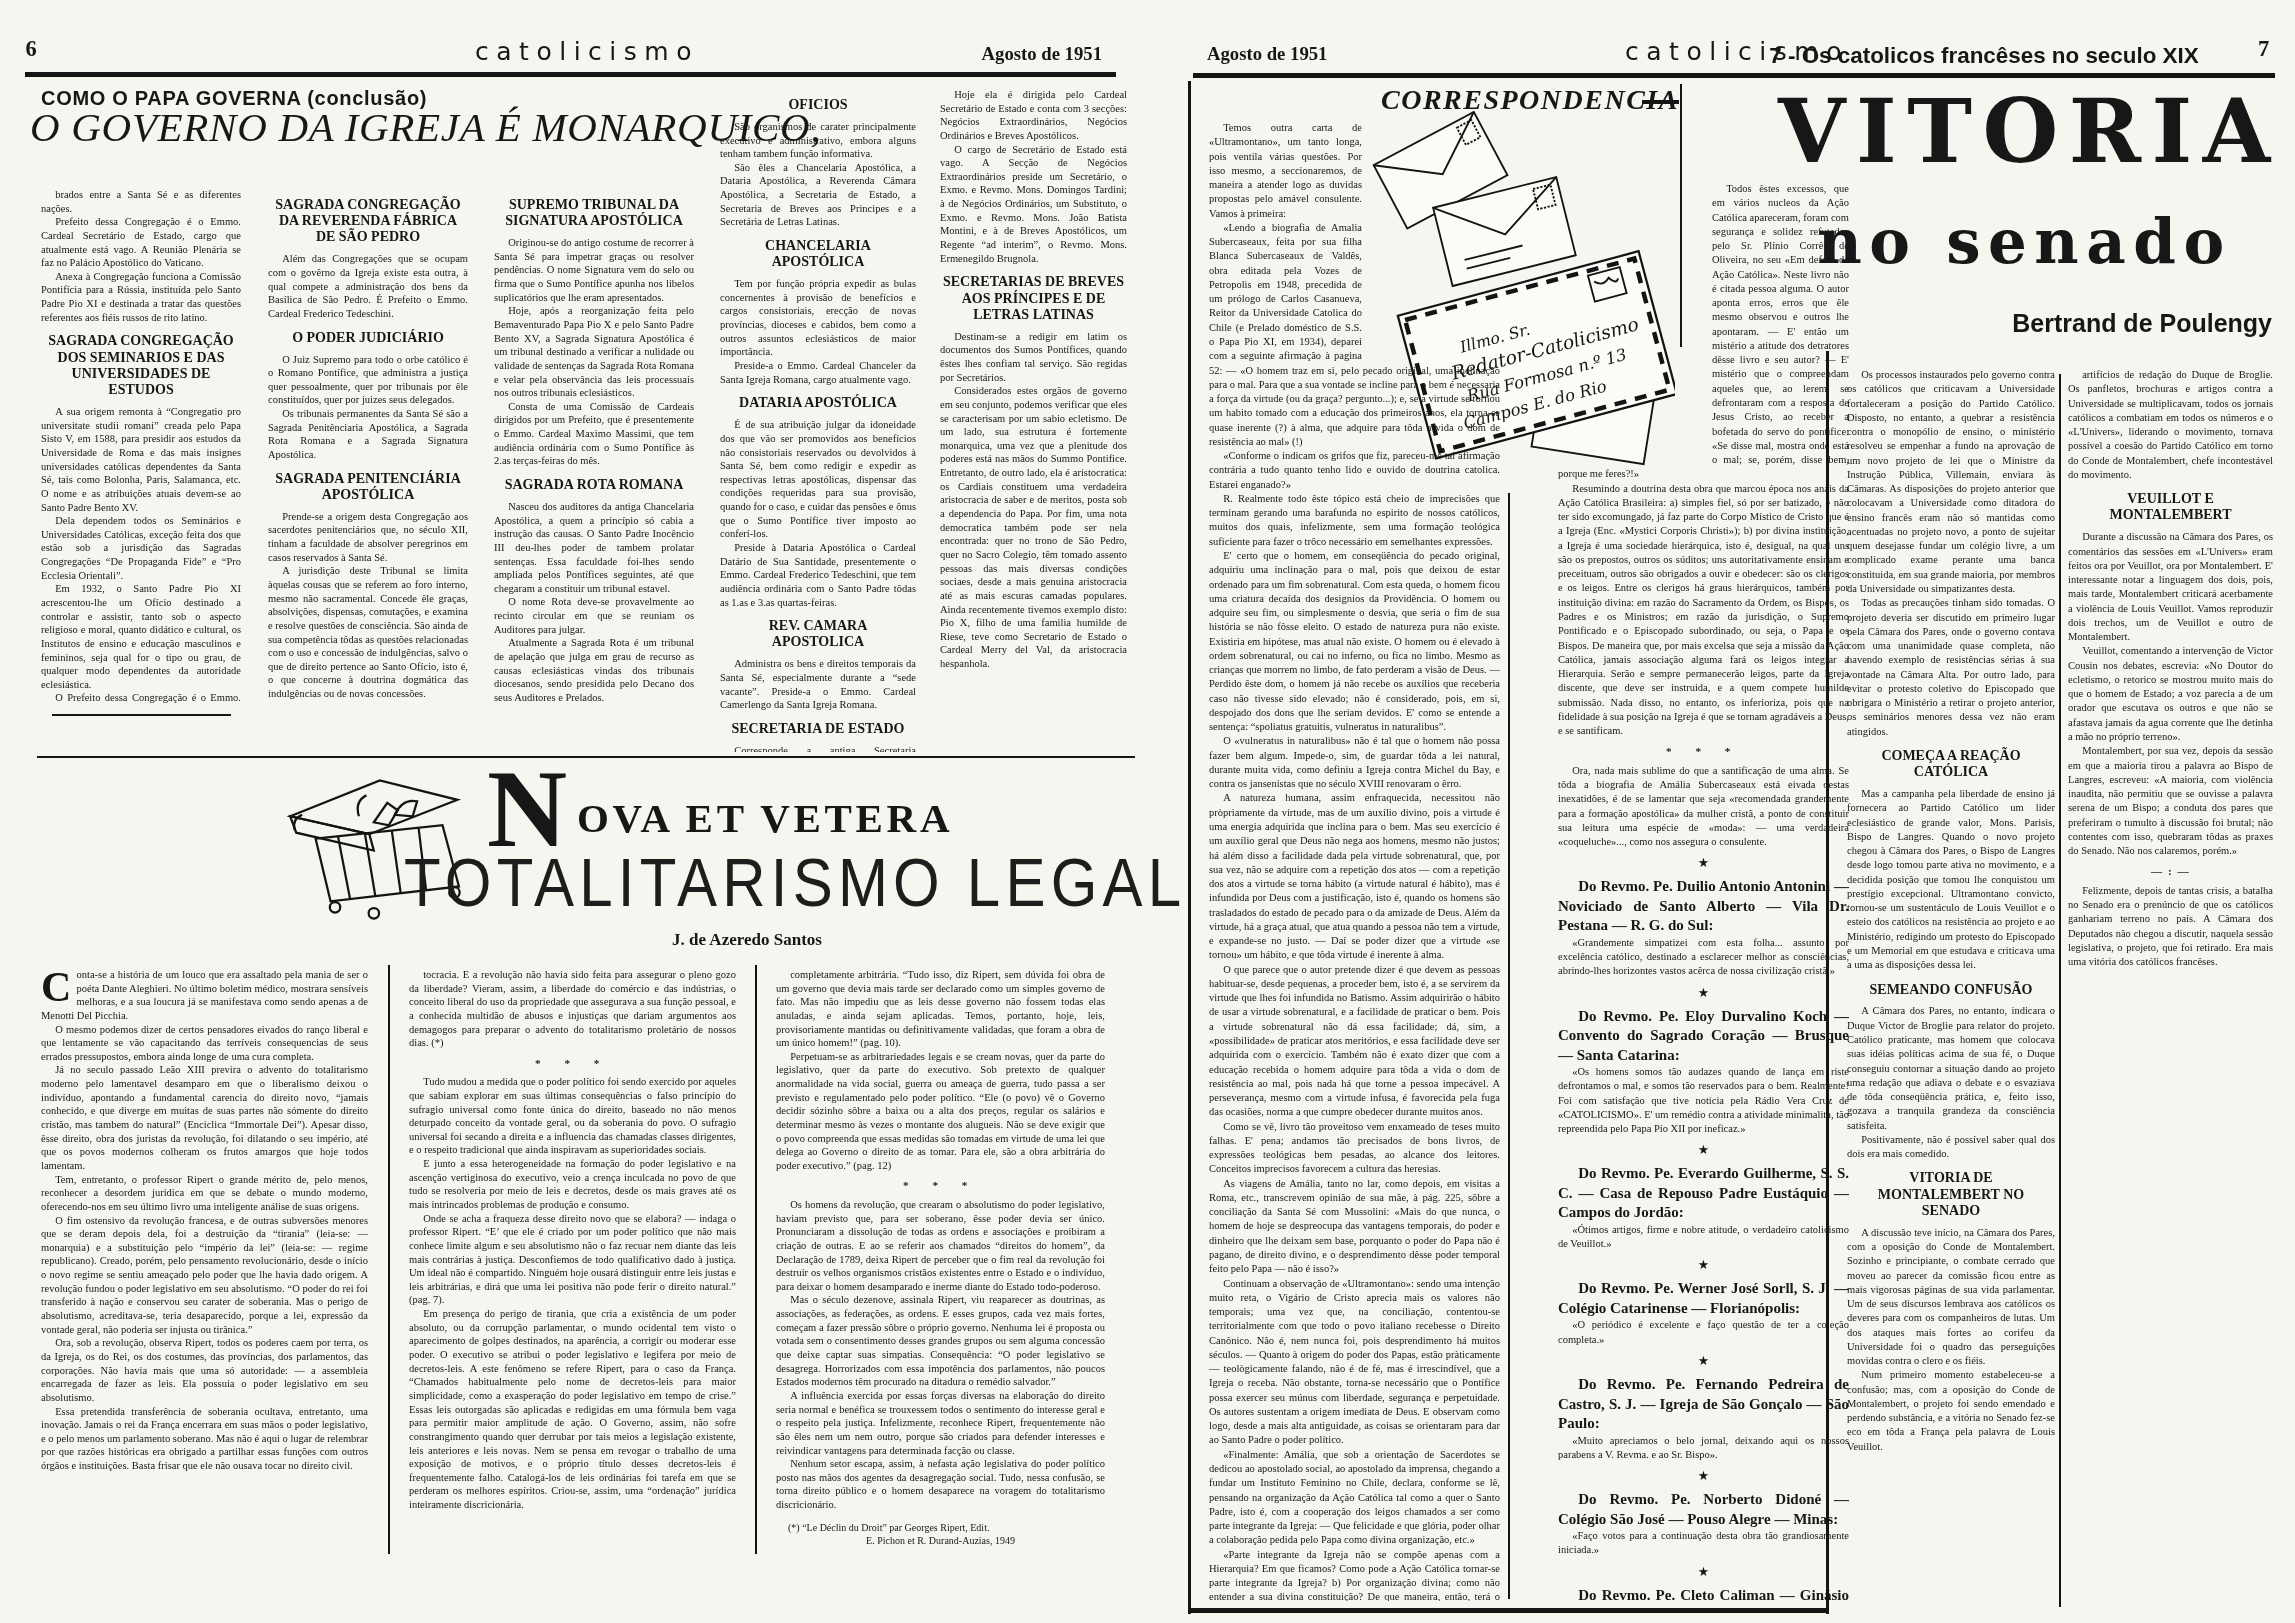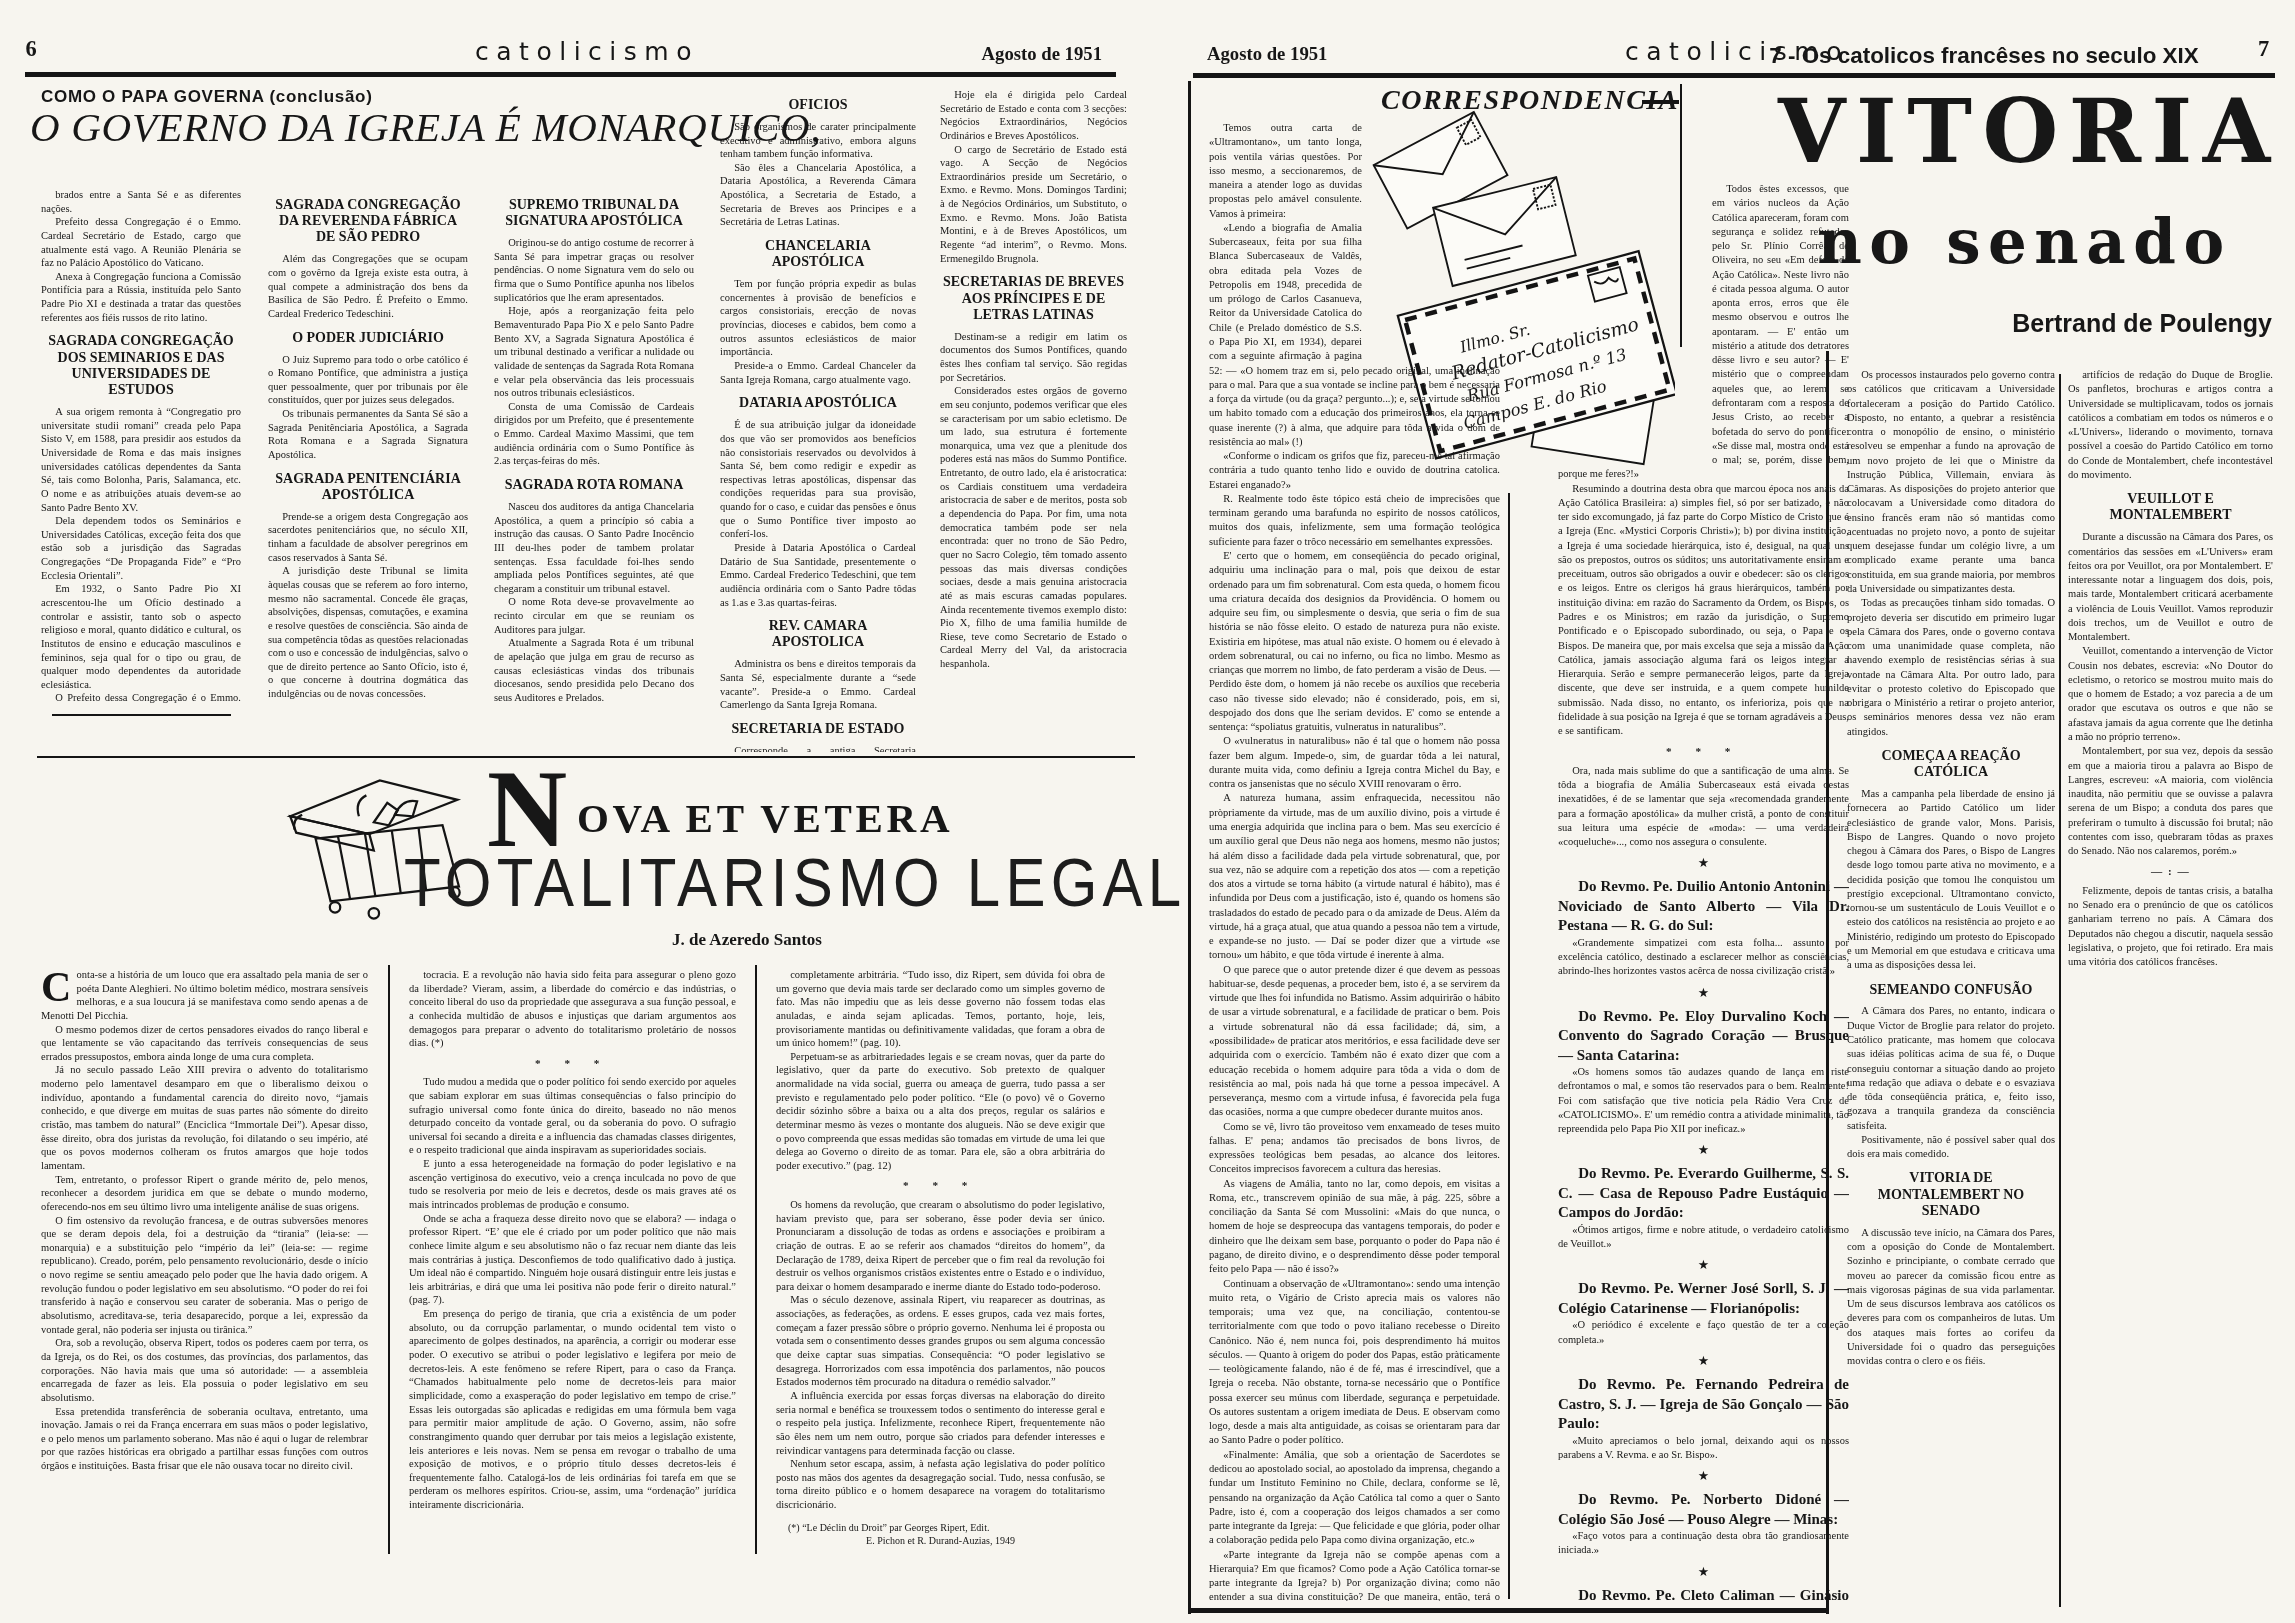--- a/index.html
+++ b/index.html
@@ -16,21 +16,21 @@
   .sep.star{font-size:12.7px;letter-spacing:0;margin:6px 0;font-weight:normal;}
   .sep.dash{letter-spacing:1.5px;}
   .fn{margin:10.5px 0 0;font-size:10px;text-indent:1.2em;text-align:left;}
   .fn.fnc{text-align:center;text-indent:0;margin:2.2px 0 0;}
   .dc{float:left;font-size:42px;line-height:34px;padding:2.2px 5.2px 0 0;font-weight:bold;}
   .wrap-r{float:right;width:138px;height:236px;}
   .wrap-l{float:left;width:154px;height:276px;}
   .pagenum{font-weight:bold;font-size:22.4px;}
   .mast{font-family:"DejaVu Sans",sans-serif;font-size:25px;letter-spacing:7.5px;text-align:center;}
   .date{font-weight:bold;font-size:18.7px;font-family:"Liberation Serif",serif;}
-  .kick{font-family:"Liberation Sans",sans-serif;font-weight:bold;font-size:17px;letter-spacing:0.7px;}
+  .kick{font-family:"Liberation Sans",sans-serif;font-weight:bold;font-size:20px;letter-spacing:0.7px;}
   .hl{font-style:italic;font-size:41px;letter-spacing:0.7px;text-align:center;line-height:1.0;white-space:nowrap;}
   .endrule{height:1.5px;background:#151515;}
   .nv-n{font-size:111px;font-weight:bold;line-height:1;}
   .nv{font-size:41px;font-weight:bold;letter-spacing:3.7px;}
   .tot{font-family:"Liberation Sans",sans-serif;font-weight:400;font-size:60px;letter-spacing:5.2px;
        text-align:center;transform:scaleY(1.14);transform-origin:top center;color:#1d1d1d;white-space:nowrap;}
   .byl{font-weight:bold;font-size:17px;text-align:center;}
   .corr{font-style:italic;font-weight:bold;font-size:28px;letter-spacing:1.5px;white-space:nowrap;}
   .vkick{font-family:"Liberation Sans",sans-serif;font-weight:bold;font-size:22.4px;text-align:center;white-space:nowrap;}
   .vt1{font-family:"DejaVu Serif",serif;font-weight:bold;font-size:87px;letter-spacing:10.5px;text-align:center;line-height:1;}
@@ -268,20 +268,21 @@
   <div class="abs col rp" style="left:1847px;top:368px;width:208px;height:1252px;">
       <p class="cp">Os processos instaurados pelo governo contra os católicos que criticavam a Universidade fortaleceram a posição do Partido Católico. Disposto, no entanto, a quebrar a resistência contra o monopólio de ensino, o ministério resolveu se empenhar a fundo na aprovação de um novo projeto de lei que o Ministre da Instrução Pública, Villemain, enviara às Câmaras. As disposições do projeto anterior que colocavam a Universidade como ditadora do ensino francês eram não só mantidas como acentuadas no projeto novo, a ponto de sujeitar quem desejasse fundar um colégio livre, a um complicado exame perante uma banca constituida, em sua grande maioria, por membros da Universidade ou simpatizantes desta.</p>
       <p class="cp">Todas as precauções tinham sido tomadas. O projeto deveria ser discutido em primeiro lugar pela Câmara dos Pares, onde o governo contava com uma unanimidade quase completa, não havendo exemplo de resistências sérias à sua vontade na Câmara Alta. Por outro lado, para evitar o protesto coletivo do Episcopado que obrigara o Ministério a retirar o projeto anterior, os seminários menores dessa vez não eram atingidos.</p>
       <div class="ch">COMEÇA A REAÇÃO CATÓLICA</div>
       <p class="cp">Mas a campanha pela liberdade de ensino já fornecera ao Partido Católico um lider eclesiástico de grande valor, Mons. Parisis, Bispo de Langres. Quando o novo projeto chegou à Câmara dos Pares, o Bispo de Langres desde logo tomou parte ativa no movimento, e a decidida posição que tomou lhe conquistou um prestígio excepcional. Ultramontano convicto, tornou-se um sustentáculo de Louis Veuillot e o esteio dos católicos na resistência ao projeto e ao Ministério, redigindo um protesto do Episcopado e um Memorial em que estudava e criticava uma a uma as disposições dessa lei.</p>
       <div class="ch">SEMEANDO CONFUSÃO</div>
       <p class="cp">A Câmara dos Pares, no entanto, indicara o Duque Victor de Broglie para relator do projeto. Católico praticante, mas homem que colocava suas idéias políticas acima de sua fé, o Duque conseguiu contornar a situação dando ao projeto uma redação que adiava o debate e o esvaziava de tôda conseqüência prática, e, feito isso, gozava a tranquila grandeza da consciência satisfeita.</p>
       <p class="cp">Positivamente, não é possível saber qual dos dois era mais comedido.</p>
       <div class="ch">VITORIA DE MONTALEMBERT NO SENADO</div>
       <p class="cp">A discussão teve início, na Câmara dos Pares, com a oposição do Conde de Montalembert. Sozinho e principiante, o combate cerrado que moveu ao parecer da comissão ficou entre as mais vigorosas páginas de sua vida parlamentar. Um de seus discursos lembrava aos católicos os deveres para com os companheiros de lutas. Um dos ataques mais fortes ao corifeu da Universidade foi o quadro das perseguições movidas contra o clero e os fiéis.</p>
+      <p class="cp">Num primeiro momento estabeleceu-se a confusão; mas, com a oposição do Conde de Montalembert, o projeto foi sendo emendado e perdendo substância, e a vitória no Senado fez-se eco em tôda a França pela palavra de Louis Veuillot.</p>
     </div>
   <div class="abs col rp" style="left:2068px;top:368px;width:205px;height:1252px;">
       <p class="cp">artifícios de redação do Duque de Broglie. Os panfletos, brochuras e artigos contra a Universidade se multiplicavam, todos os jornais católicos a combatiam em todos os números e o «L'Univers», liderando o movimento, tornava possível a coesão do Partido Católico em torno do Conde de Montalembert, chefe incontestável do movimento.</p>
       <div class="ch">VEUILLOT E MONTALEMBERT</div>
       <p class="cp">Durante a discussão na Câmara dos Pares, os comentários das sessões em «L'Univers» eram feitos ora por Veuillot, ora por Montalembert. E' interessante notar a linguagem dos dois, pois, mais tarde, Montalembert criticará acerbamente a violência de Louis Veuillot. Vamos reproduzir dois trechos, um de Veuillot e outro de Montalembert.</p>
       <p class="cp">Veuillot, comentando a intervenção de Victor Cousin nos debates, escrevia: «No Doutor do ecletismo, o retorico se mostrou muito mais do que o homem de Estado; a voz parecia a de um orador que escutava os outros e que não se afastava jamais da agua corrente que lhe detinha a mão no próprio terreno».</p>
       <p class="cp">Montalembert, por sua vez, depois da sessão em que a maioria tirou a palavra ao Bispo de Langres, escreveu: «A maioria, com violência inaudita, não permitiu que se ouvisse a palavra serena de um Bispo; a conduta dos pares que preferiram o tumulto à discussão foi brutal; não contentes com isso, quebraram tôdas as praxes do Senado. Não nos calaremos, porém.»</p>
       <div class="sep dash">—  :  —</div>
       <p class="cp">Felizmente, depois de tantas crisis, a batalha no Senado era o prenúncio de que os católicos ganhariam terreno no país. A Câmara dos Deputados não chegou a discutir, naquela sessão legislativa, o projeto, que foi retirado. Era mais uma vitória dos católicos francêses.</p>
     </div>

